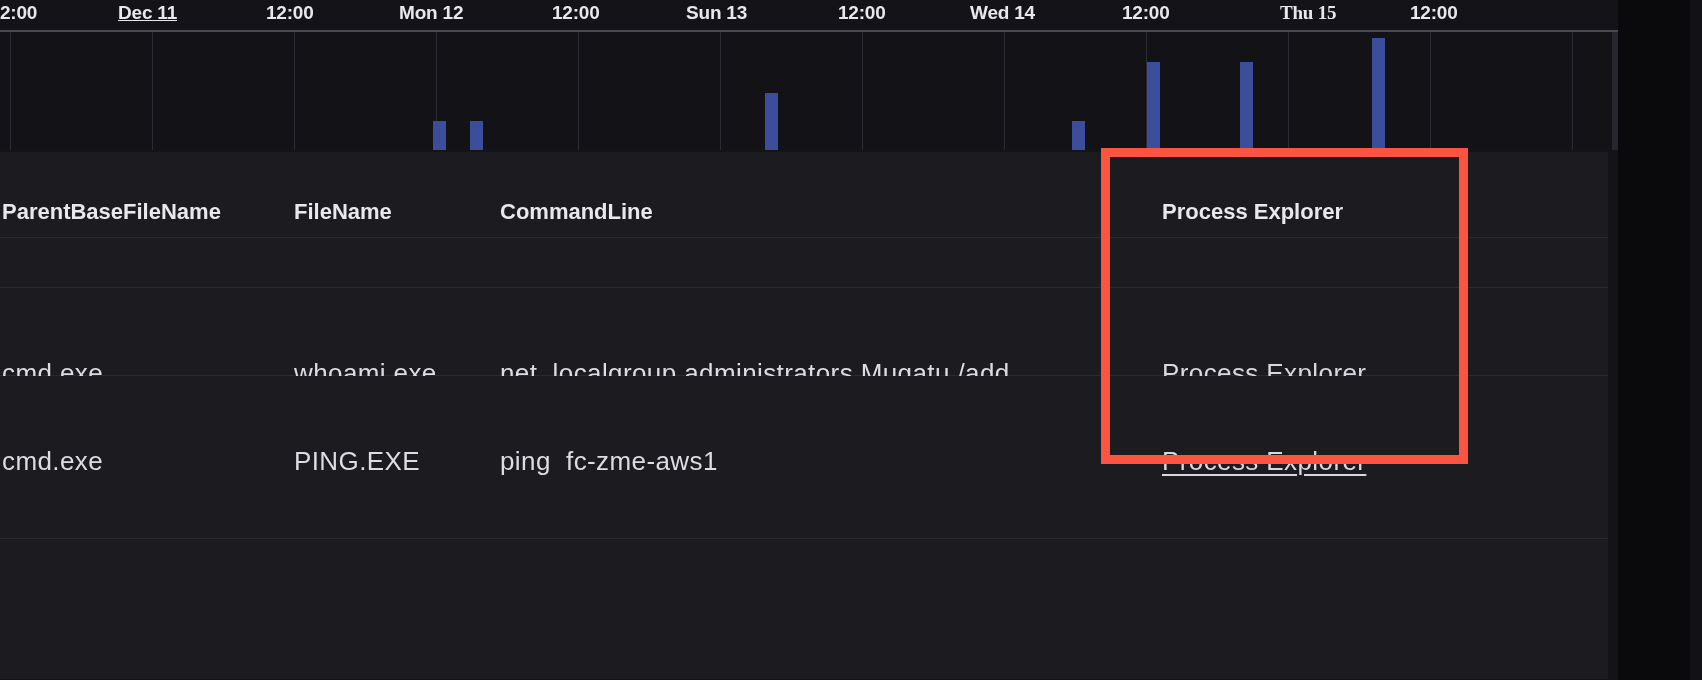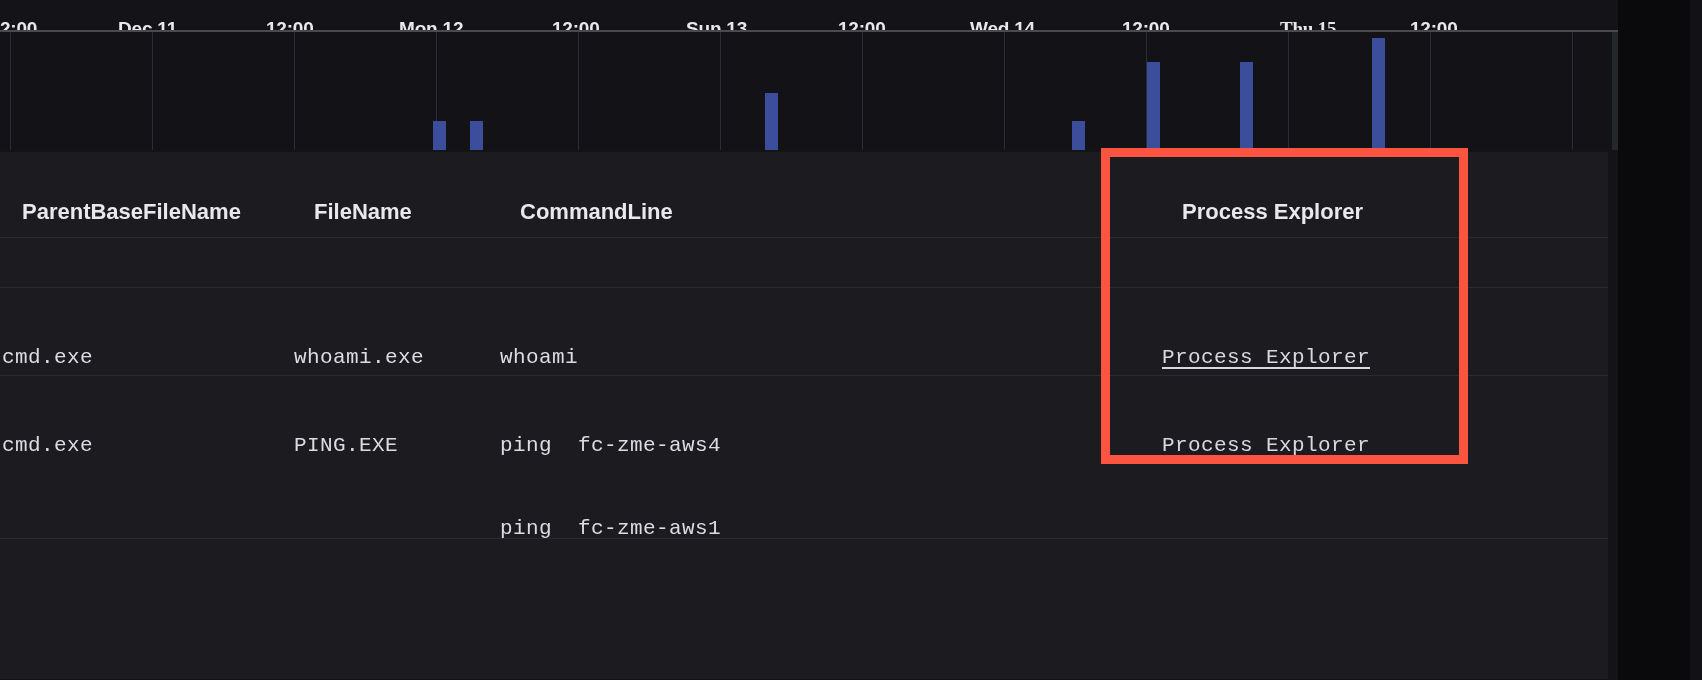--- a/index.html
+++ b/index.html
@@ -32,21 +32,20 @@
   }
   .tick-label {
     position: absolute;
     top: 2px;
     color: #e8e8ec;
     font-size: 19px;
     font-weight: 700;
     font-family: "Liberation Sans", sans-serif;
     white-space: nowrap;
     letter-spacing: -0.2px;
-    margin-top: 16px;
   }
   #axis-rule {
     position: absolute;
     left: 0; top: 30px;
     width: 1618px;
     height: 2px;
     background: #4a4a52;
   }
   #plot {
     position: absolute;
@@ -104,27 +103,26 @@
     border-bottom: 1px solid #2a2a31;
   }
   .hcell {
     position: absolute;
     bottom: 12px;
     color: #e9e9ed;
     font-size: 22px;
     font-weight: 700;
     font-family: "Liberation Sans", sans-serif;
     white-space: nowrap;
-    margin-left: 20px;
   }
   .cell {
     position: absolute;
     color: #dcdce2;
-    font-size: 21px;
-    font-family: Liberation Mono, monospace;
+    font-size: 26px;
+    font-family: Liberation Sans, sans-serif;
     white-space: pre;
     letter-spacing: 0.4px;
   }
   .cell-line { display: block; height: 37px; line-height: 37px; }
   .link {
     color: #d8d8de;
     text-decoration: underline;
     text-underline-offset: 4px;
     cursor: pointer;
   }
@@ -259,38 +257,38 @@
 
     <div id="row2" class="row">
       <div class="cell c-parent">
         <span class="cell-line">cmd.exe</span>
       </div>
       <div class="cell c-file">
         <span class="cell-line">whoami.exe</span>
       </div>
       <div class="cmd-clip">
         <div class="cell">
+          <span class="cell-line">net  localgroup administrators Mugatu /add</span>
           <span class="cell-line">whoami</span>
         </div>
       </div>
       <div class="cell c-pe">
         <span class="cell-line link">Process Explorer</span>
       </div>
     </div>
 
     <div id="row3" class="row">
       <div class="cell c-parent">
         <span class="cell-line">cmd.exe</span>
       </div>
       <div class="cell c-file">
         <span class="cell-line">PING.EXE</span>
       </div>
       <div class="cmd-clip">
         <div class="cell">
-          <span class="cell-line">ping  fc-zme-aws4</span>
           <span class="cell-line">ping  fc-zme-aws1</span>
           
         </div>
       </div>
       <div class="cell c-pe">
         <span class="cell-line link">Process Explorer</span>
       </div>
     </div>
 
     <div id="row-fill" class="row"></div>

